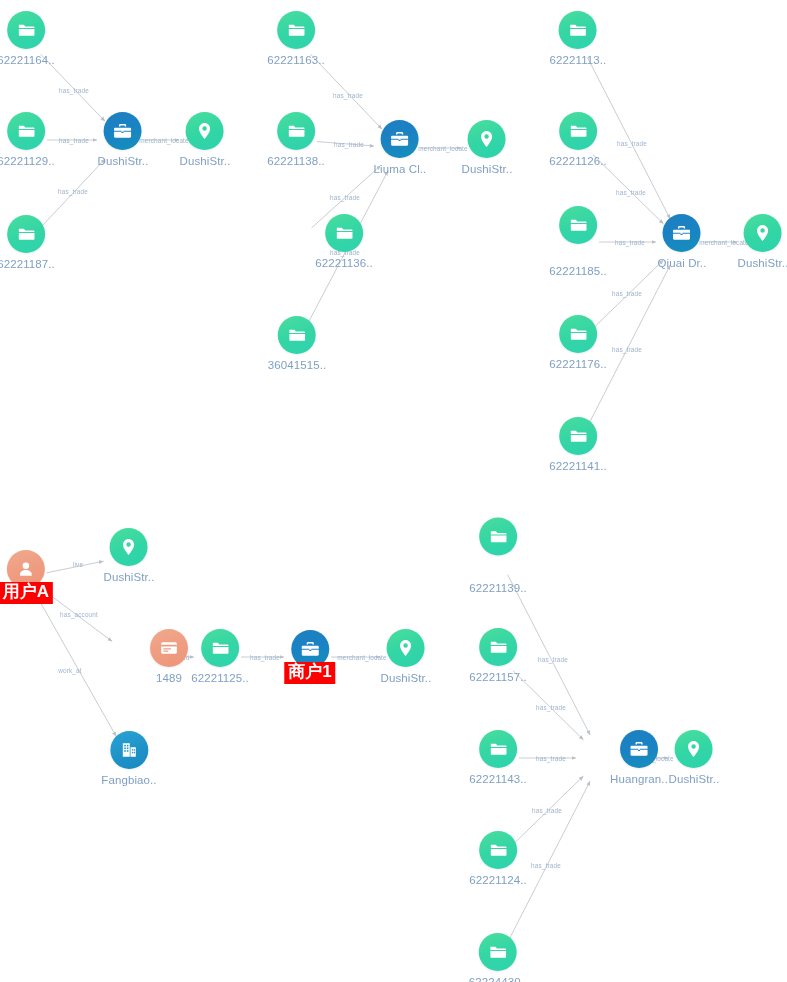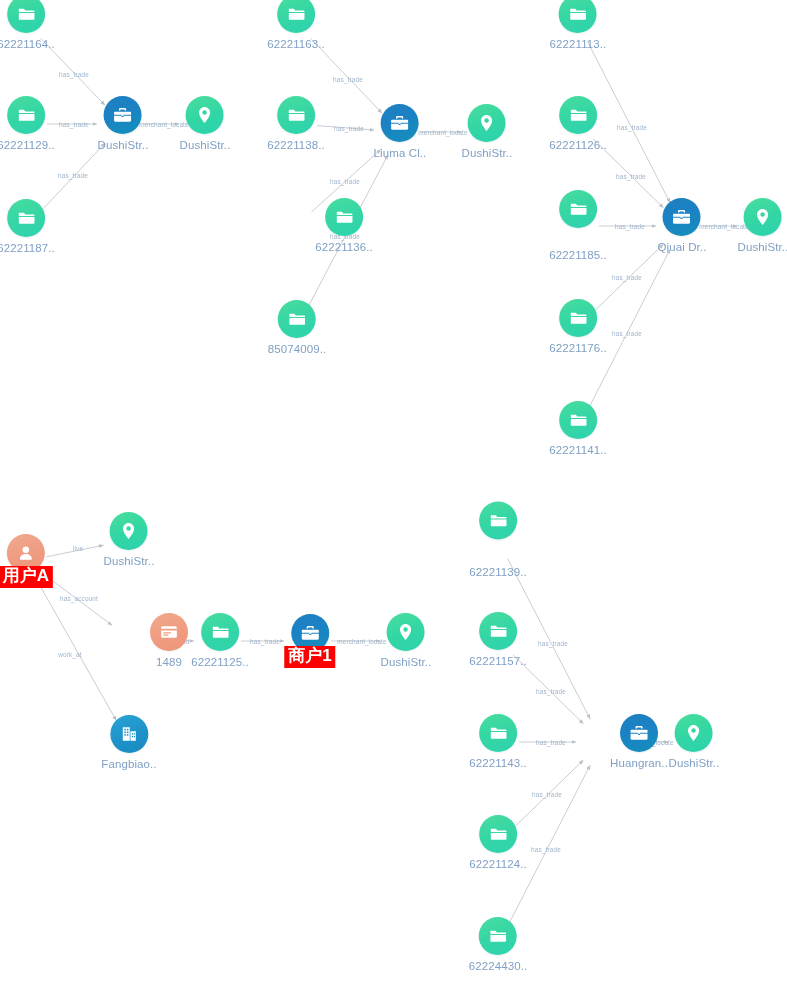--- a/index.html
+++ b/index.html
@@ -2,21 +2,21 @@
 <html><head>
 <meta charset="utf-8">
 <title>Graph Visualization</title>
 <style>
   html,body{margin:0;padding:0;background:#ffffff;}
   body{
     font-family:"Liberation Sans","DejaVu Sans",sans-serif;
     width:787px;height:982px;position:relative;overflow:hidden;
     -webkit-font-smoothing:antialiased;
   }
-  #canvas{position:absolute;left:0;top:0;width:787px;height:750px;}
+  #canvas{position:absolute;left:0;top:16px;width:787px;height:750px;}
   #edge-layer{position:absolute;left:0;top:0;width:787px;height:982px;pointer-events:none;}
 
   .node{position:absolute;transform:translate(-50%,-50%);display:flex;
         flex-direction:column;align-items:center;}
   .node-circle{
     width:38px;height:38px;border-radius:50%;
     display:flex;align-items:center;justify-content:center;
     box-shadow:0 1px 2px rgba(0,0,0,0.07);
   }
   .node-circle svg{display:block;}
@@ -179,21 +179,21 @@
           </svg>
         </div>
         <div class="node-label">62221136..</div>
       </div>
       <div class="node" style="left: 297px; top: 328px;">
         <div class="node-circle c-trade">
           <svg width="20" height="20" viewBox="0 0 24 24">
             <path fill="#fff" d="M3.2 5.6h6.1l1.7 2.1h9.8c.7 0 1.2.5 1.2 1.2v.6H3.2V5.6zm0 5.1h18.8v6.9c0 .7-.5 1.2-1.2 1.2H4.4c-.7 0-1.2-.5-1.2-1.2v-6.9z"></path>
           </svg>
         </div>
-        <div class="node-label">85074009..</div>
+        <div class="node-label">36041515..</div>
       </div>
       <div class="node" style="left: 400px; top: 132px;">
         <div class="node-circle c-merchant">
           <svg width="20" height="20" viewBox="0 0 24 24">
             <path fill="#fff" d="M9.3 3.6h5.4c.9 0 1.6.7 1.6 1.6v1.3h-1.7V5.3H9.4v1.2H7.7V5.2c0-.9.7-1.6 1.6-1.6zM2.8 8.1h18.4c.6 0 1 .5 1 1v2.6H13.2v1.1h-2.4v-1.1H1.8V9.1c0-.6.5-1 1-1zm-1 4.9h9v1.5h2.4V13h9v5.7c0 .7-.6 1.3-1.3 1.3H3.1c-.7 0-1.3-.6-1.3-1.3V13z"></path>
           </svg>
         </div>
         <div class="node-label">Liuma Cl..</div>
       </div>
       <div class="node" style="left: 487px; top: 132px;">

